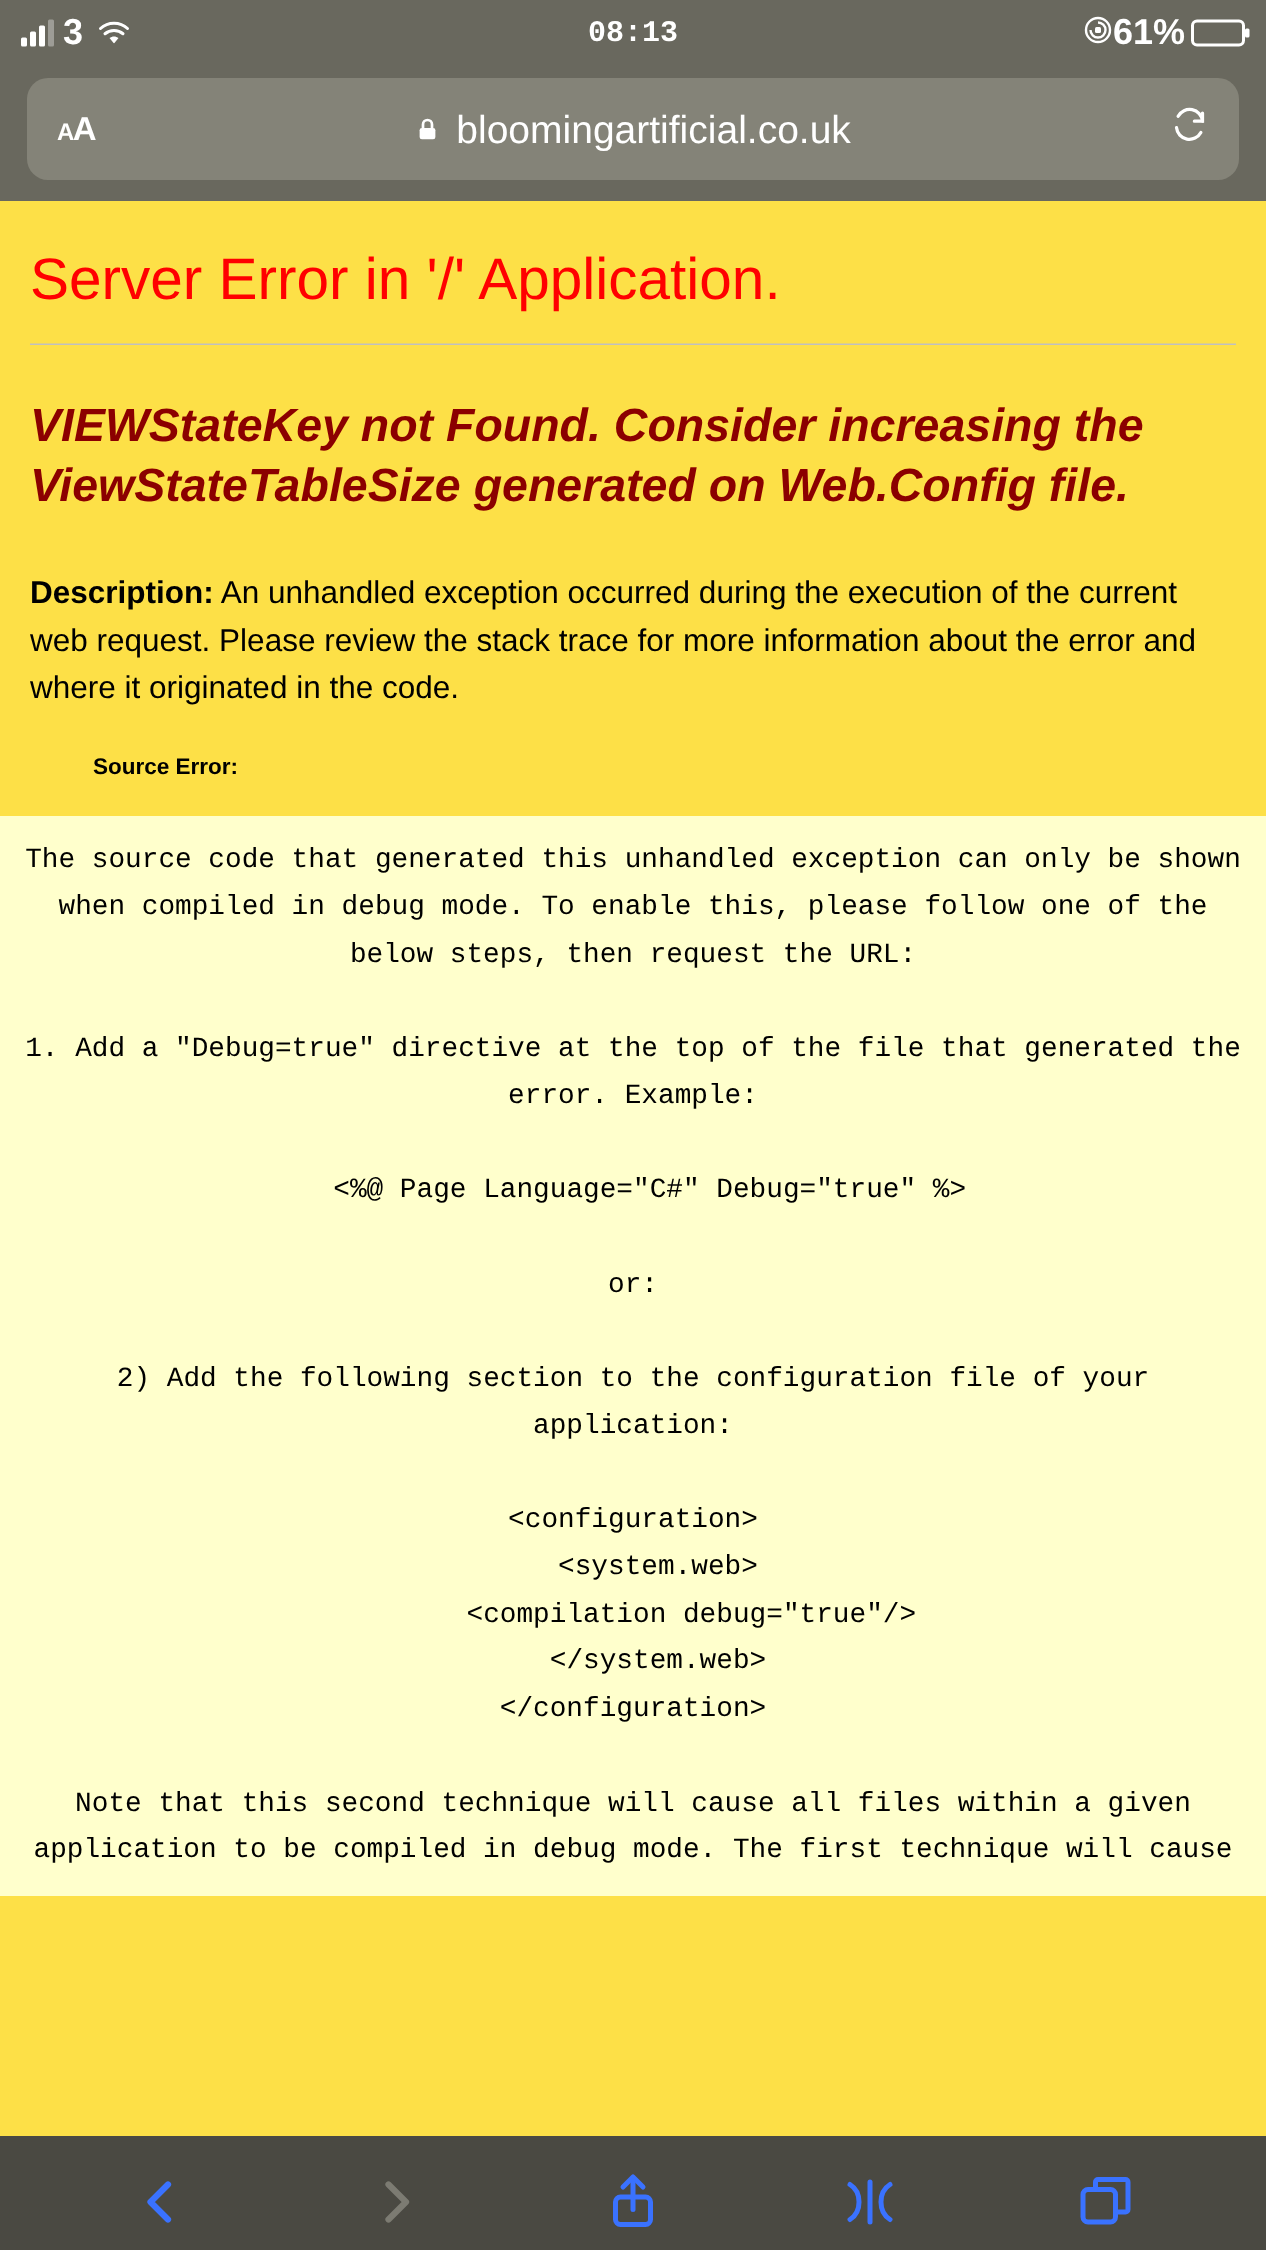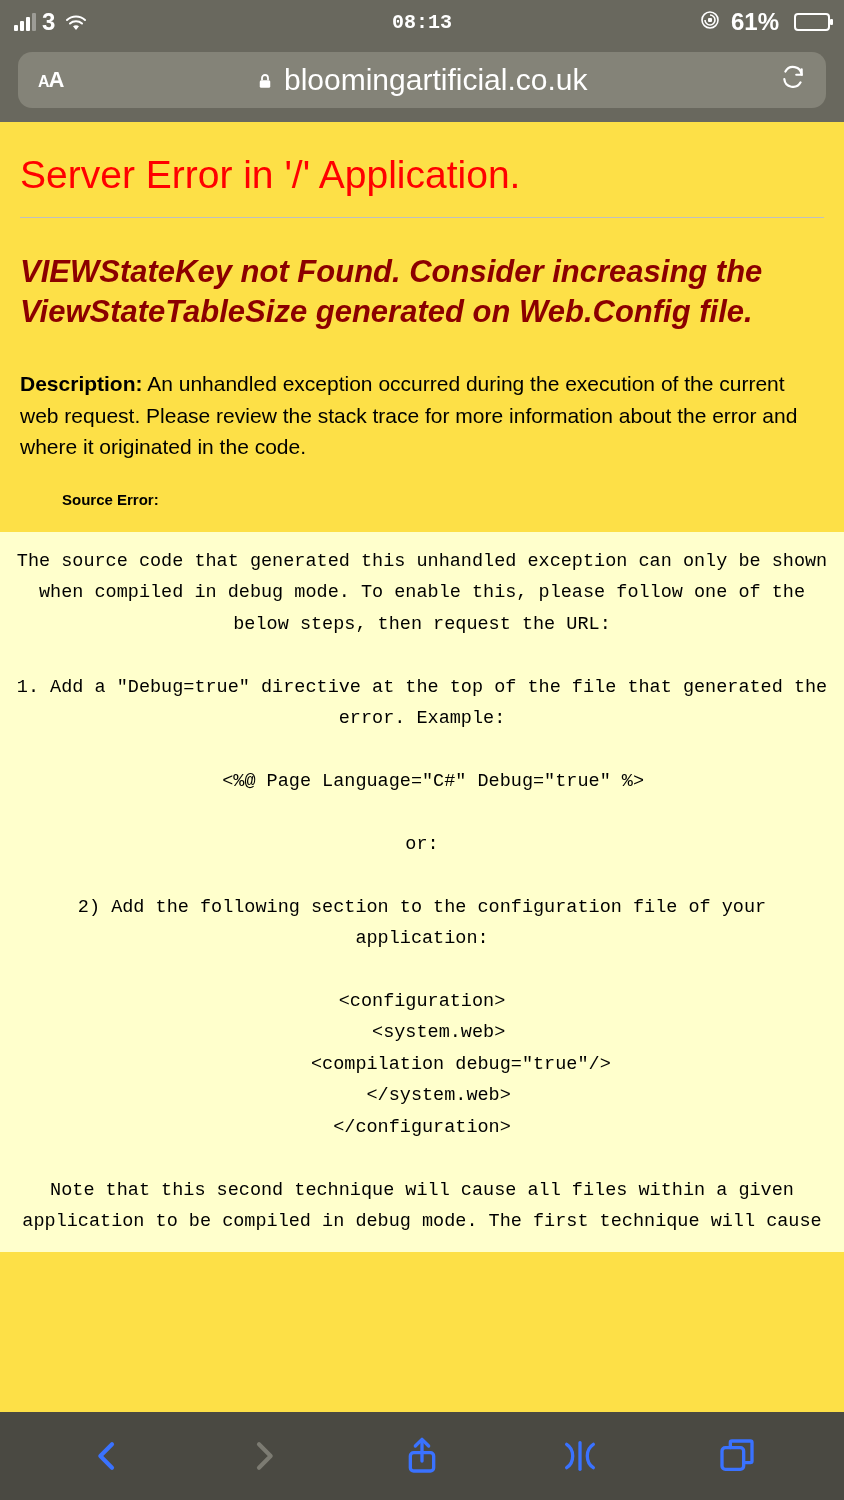--- a/index.html
+++ b/index.html
@@ -10,21 +10,21 @@
     color: #fff;
     display: flex;
     align-items: center;
     justify-content: space-between;
     padding: 0 14px;
     font-size: 24px;
     font-weight: 600;
   }
   .status-left { display: flex; align-items: center; gap: 6px; }
   .status-center { position:absolute; left:50%; transform:translateX(-50%); font-size:20px; font-weight:600;font-family:Liberation Mono, monospace;}
-  .status-right { display: flex; align-items: center; gap: 11px; }
+  .status-right { display: flex; align-items: center; gap: 0; }
   .signal-bars { display: inline-flex; align-items: flex-end; gap: 2px; }
   .signal-bars span { width: 4px; background: #fff; display: inline-block; border-radius:1px;}
   .signal-bars span:nth-child(1){height:6px;}
   .signal-bars span:nth-child(2){height:10px;}
   .signal-bars span:nth-child(3){height:14px;}
   .signal-bars span:nth-child(4){height:18px; background:rgba(255,255,255,0.35);}
   .wifi-icon { margin-left:4px; }
   .battery {
     width: 36px; height: 18px; border: 2px solid #fff; border-radius: 4px; position: relative; margin-left:4px;
   }
@@ -32,29 +32,29 @@
   .battery-fill { height:100%; width:61%; background:#fff; border-radius:1px;}
   .rotation-lock { font-size:18px; }
 
   .url-bar-wrap {
     background:#69685e;
     padding: 8px 18px 14px 18px;
   }
   .url-bar {
     background:#848378;
     border-radius: 14px;
-    height: 56px;
+    height: 68px;
     display:flex;
     align-items:center;
     padding: 0 20px;
     color:#fff;
   }
   .aa { font-weight:600; letter-spacing:-1px; font-size:22px;}
   .aa .small-a{font-size:16px;}
-  .url-center { flex:1; display:flex; justify-content:center; gap:10px; font-size:30px;}
+  .url-center { flex:1; display:flex; justify-content:center; gap:10px; font-size:26px;}
   .lock-svg { width:18px; height:18px; }
   .reload-svg { width:26px; height:26px; }
 
   .page {
     background:#fde047;
     padding: 30px 20px 0 20px;
     height: calc(1500px - 44px - 78px - 88px);
     overflow:hidden;
     font-family: Verdana, Arial, sans-serif;
   }

